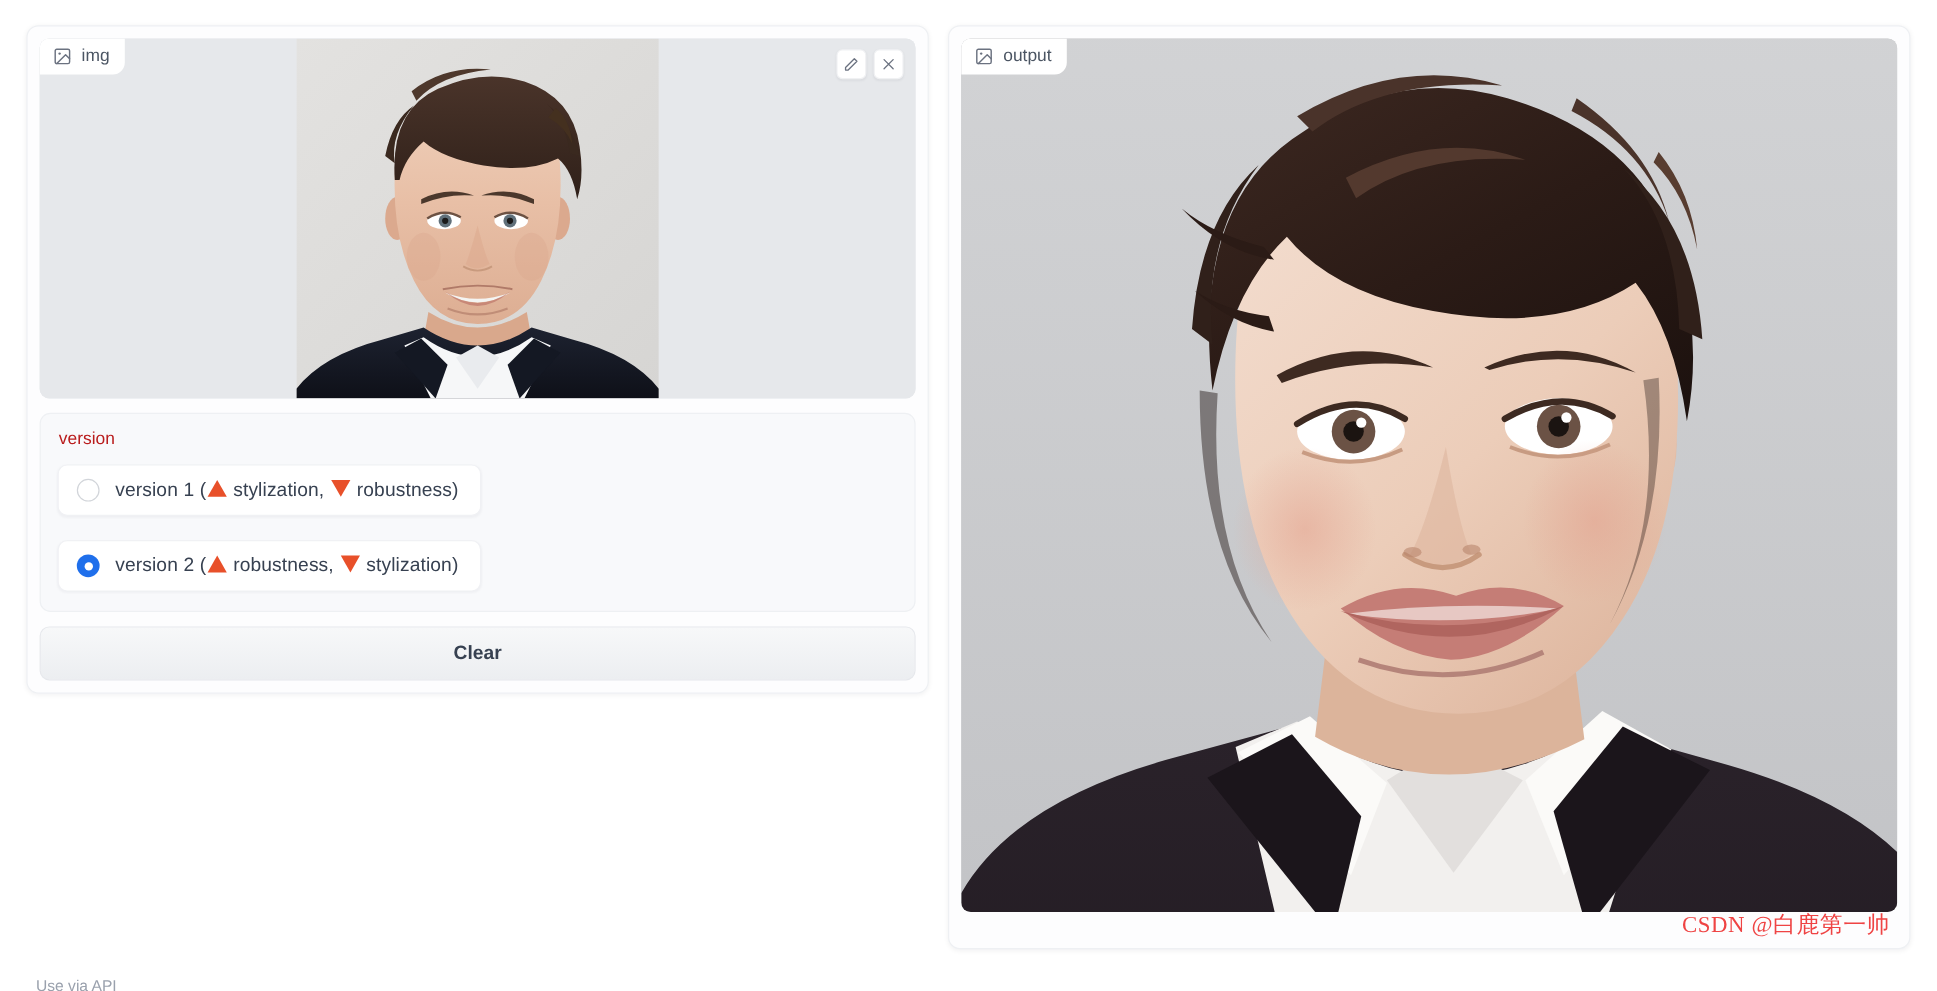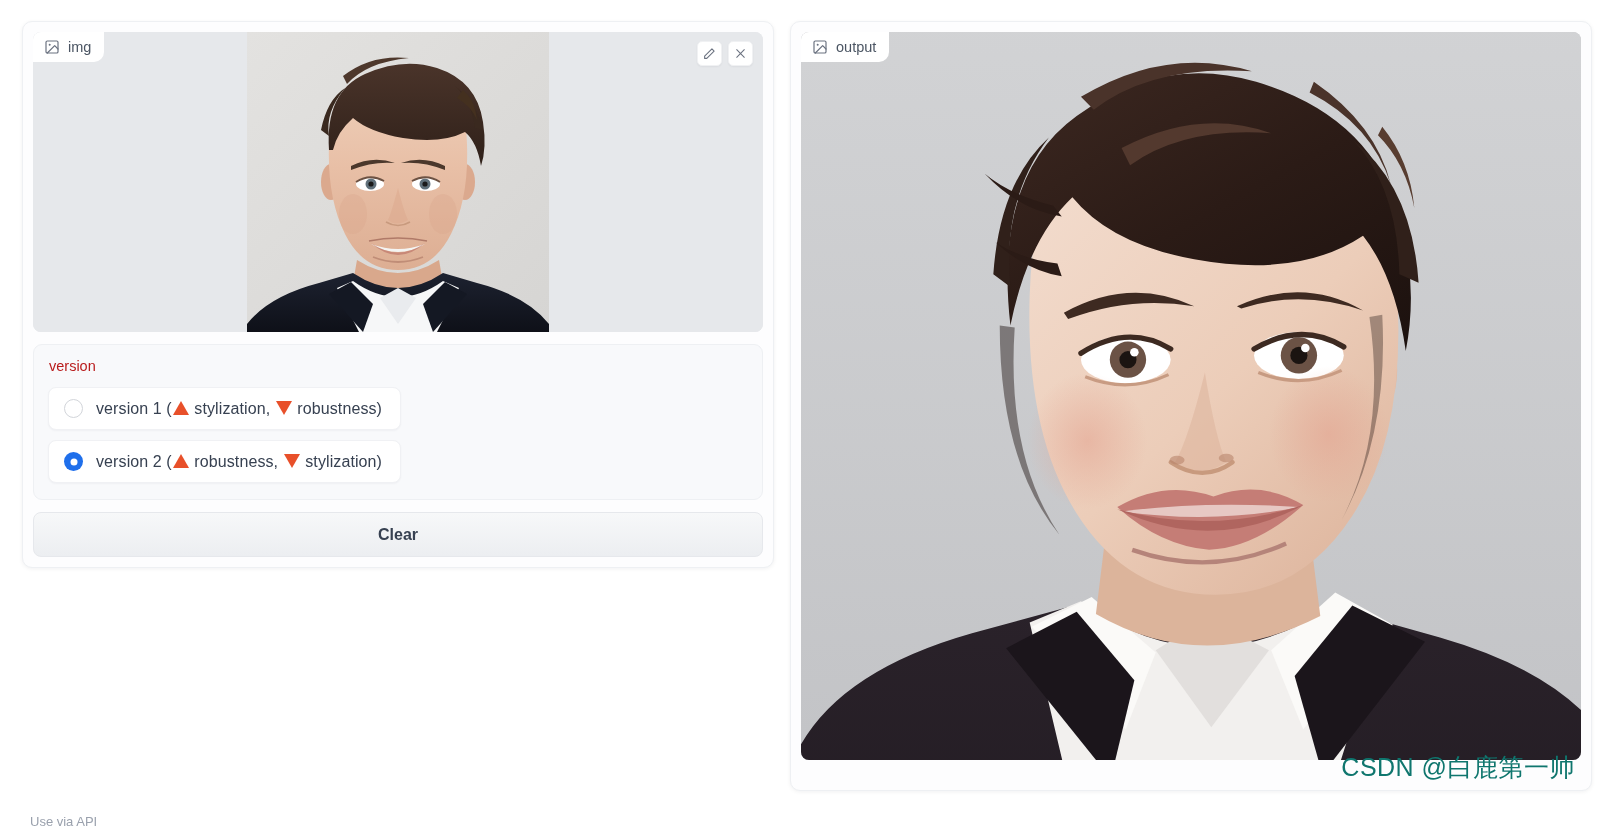--- a/index.html
+++ b/index.html
@@ -234,24 +234,25 @@
   }
   .out-photo {
     width: 100%;
     height: 100%;
     display: block;
   }
   .watermark {
     position: absolute;
     right: 16px;
     bottom: 6px;
-    font-size: 25px;
-    color: #0f766e;
+    font-size: 19px;
+    color: #ef4444;
     letter-spacing: .5px;
     white-space: nowrap;
+    font-family: Liberation Serif, serif;
   }
 </style>
 </head>
 <body>
 
 <div class="app">
 
   <div class="left-col">
     <div class="left-panel">
 
@@ -351,21 +352,21 @@
 
             <ellipse cx="106" cy="182" rx="14" ry="20" fill="#d9a78b" opacity=".35"></ellipse>
             <ellipse cx="196" cy="182" rx="14" ry="20" fill="#d9a78b" opacity=".35"></ellipse>
           </svg>
         </div>
       </div>
 
       <div class="version-group">
         <div class="group-title">version</div>
 
-        <div style="display:flex;flex-direction:column;align-items:flex-start;">
+        <div style="display:flex;flex-direction:column;align-items:flex-start;gap:10px;">
           <div class="radio-row">
             <span class="radio-dot"></span>
             <span class="radio-label"><span>version 1 (</span><span class="tri-up"></span><span> stylization, </span><span class="tri-dn"></span><span> robustness)</span></span>
           </div>
 
           <div class="radio-row">
             <span class="radio-dot checked"></span>
             <span class="radio-label"><span>version 2 (</span><span class="tri-up"></span><span> robustness, </span><span class="tri-dn"></span><span> stylization)</span></span>
           </div>
         </div>

